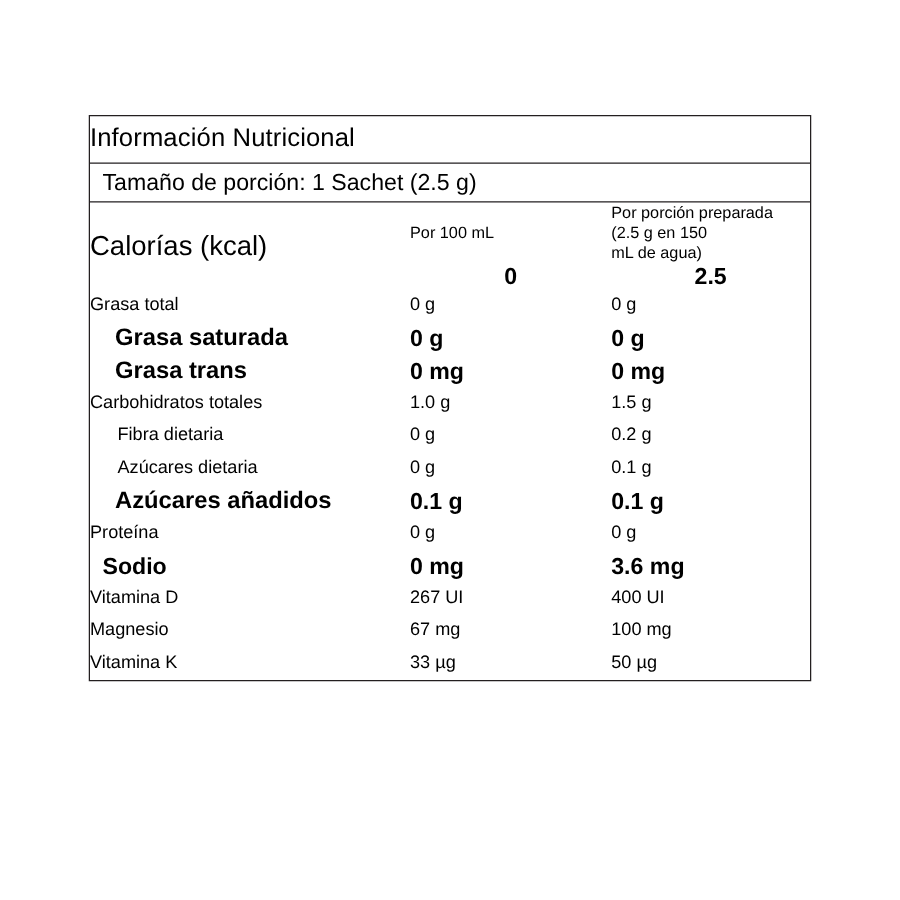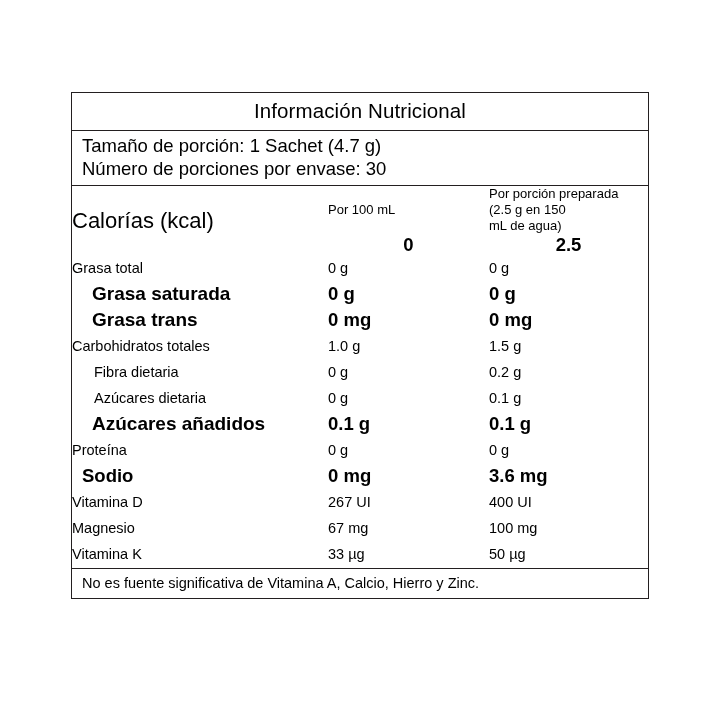--- a/index.html
+++ b/index.html
@@ -24,21 +24,21 @@
     left: 71px;
     top: 92px;
     width: 578px;
     box-sizing: border-box;
     border: 1px solid #231f20;
     background: #ffffff;
   }
 
   
   .title-row {
-    text-align: center;
+    text-align: left;
     font-size: 20.5px;
     padding: 6px 0 7px 0;
     border-bottom: 1px solid #231f20;
     letter-spacing: 0.1px;
   }
 
   
   .serving {
     border-bottom: 1px solid #231f20;
     padding: 3px 0 4px 10px;
@@ -123,22 +123,21 @@
 </style>
 </head>
 <body>
 
 <div class="page">
   <div class="panel">
 
     <div class="title-row">Información Nutricional</div>
 
     <div class="serving">
-      <div>Tamaño de porción: 1 Sachet (4.7 g)</div>
-      <div>Número de porciones por envase: 30</div>
+      <div>Tamaño de porción: 1 Sachet (2.5 g)</div>
     </div>
 
     <table class="nut">
       <colgroup>
         <col class="c1">
           <col class="c2">
           <col class="c3">
       </colgroup>
 
       <tbody>
@@ -214,15 +213,14 @@
             <td class="val vl bb">100 mg</td>
           </tr>
           <tr>
             <td class="lbl cell-h">Vitamina K</td>
             <td class="val vl">33  µg</td>
             <td class="val vl">50 µg</td>
           </tr>
         </tbody>
     </table>
 
-    <div class="footer">No es fuente significativa de Vitamina A, Calcio, Hierro y Zinc.</div>
   </div>
 </div>
 
 </body></html>

